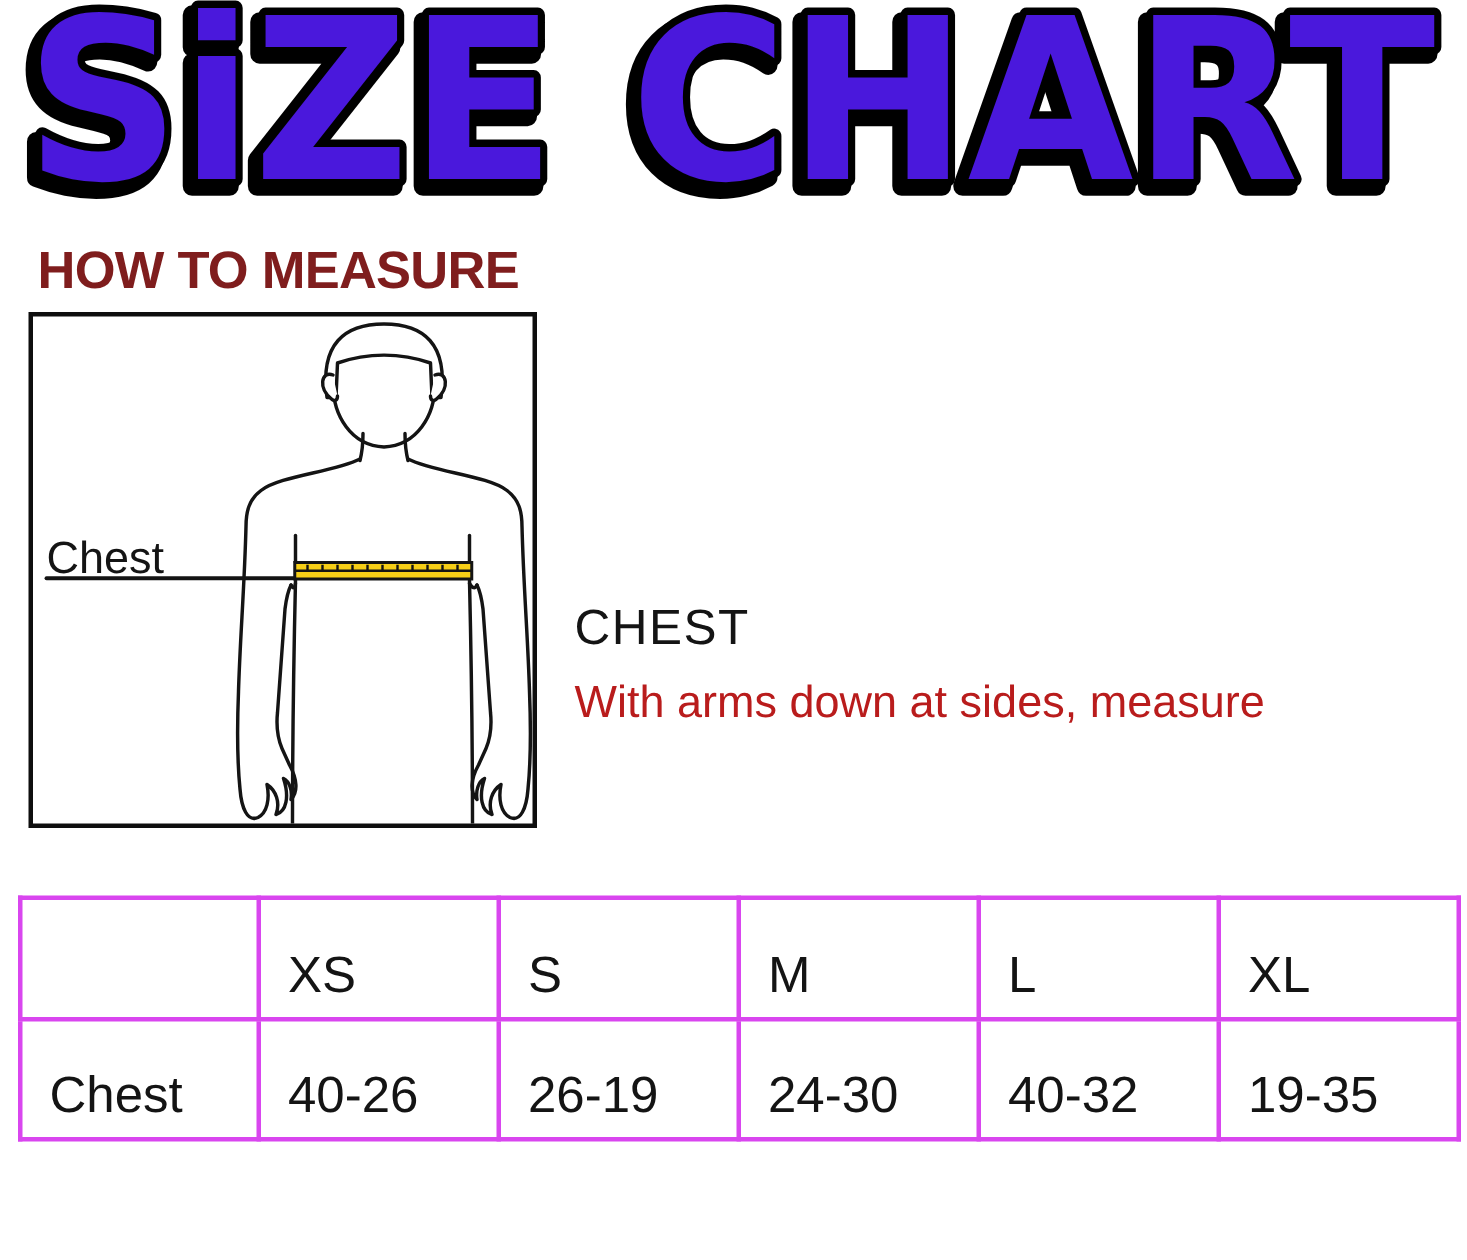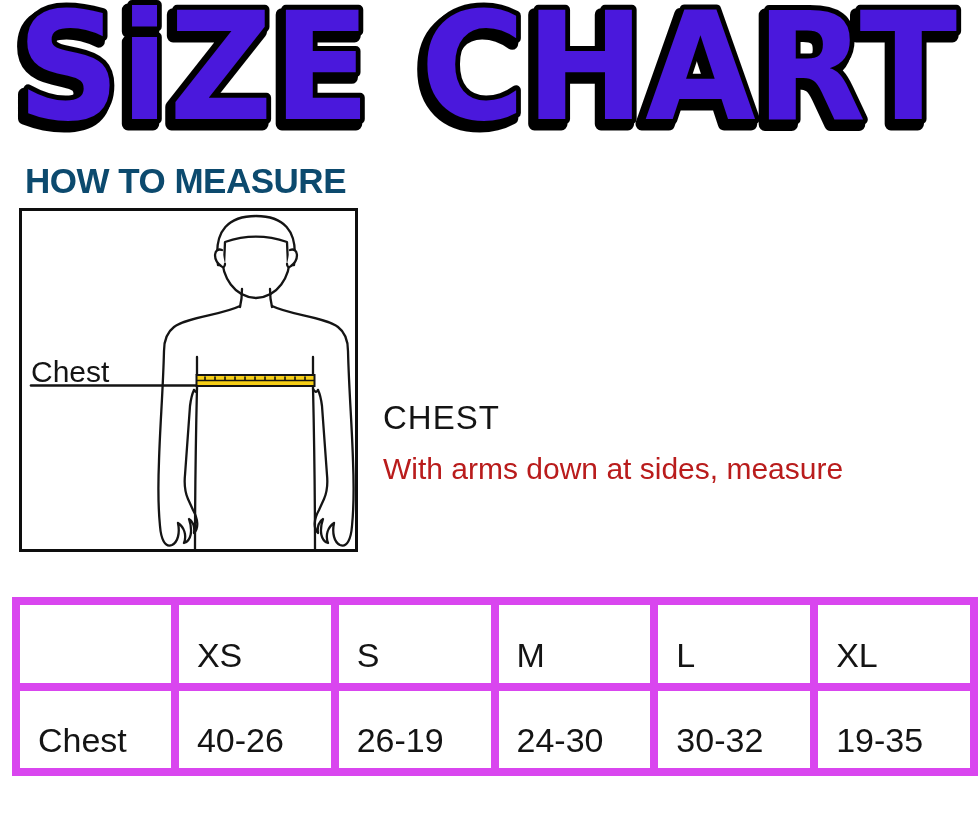--- a/index.html
+++ b/index.html
@@ -3,42 +3,42 @@
 <meta charset="utf-8">
 <style>
   html,body{margin:0;padding:0;}
   body{
     width:978px;height:840px;position:relative;background:#ffffff;
     font-family:"Liberation Sans",sans-serif;overflow:hidden;
   }
   .title-svg{position:absolute;left:0;top:0;}
   .how-heading{
     position:absolute;left:25px;top:161px;
-    font-size:35px;font-weight:bold;letter-spacing:-0.5px;color:#0c4a6e;
+    font-size:35px;font-weight:bold;letter-spacing:-0.5px;color:#7f1d1d;
     white-space:nowrap;
   }
   .diagram-box{
     position:absolute;left:19px;top:208px;width:333px;height:338px;
     border:3px solid #0e0e0e;background:#fff;
   }
   .chest-heading{
     position:absolute;left:383px;top:399px;
     font-size:33px;letter-spacing:1px;color:#141414;white-space:nowrap;
   }
   .chest-desc{
     position:absolute;left:383px;top:451px;
     font-size:30px;line-height:36px;color:#b91c1c;
   }
   .chest-desc div{white-space:nowrap;}
   table.size-table{
     position:absolute;left:12px;top:597px;
     border-collapse:collapse;table-layout:fixed;
   }
   table.size-table th, table.size-table td{
-    border:8px solid #d946ef;
+    border:3px solid #d946ef;
     text-align:left;vertical-align:bottom;
     padding:0 0 8px 18px;
     font-size:34px;font-weight:normal;color:#141414;
     overflow:hidden;
   }
   th.corner-blank{border:none;background:transparent;}
   col.c-label{width:159px;}
   col.c-size{width:160px;}
   tr.hdr-row th{height:70px;}
   tr.row-chest td, tr.row-chest th{height:69px;}
@@ -128,17 +128,17 @@
     <th>S</th>
     <th>M</th>
     <th>L</th>
     <th>XL</th>
   </tr>
   <tr class="row-chest">
     <th>Chest</th>
     <td>40-26</td>
     <td>26-19</td>
     <td>24-30</td>
-    <td>30-32</td>
+    <td>40-32</td>
     <td>19-35</td>
   </tr>
 </tbody>
   </table>
 
 </body></html>

